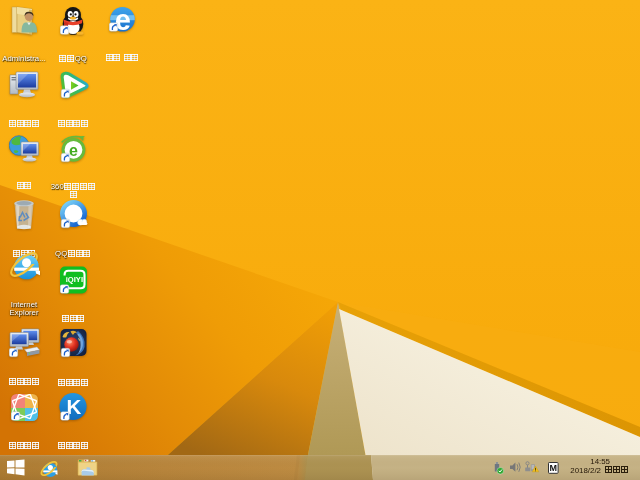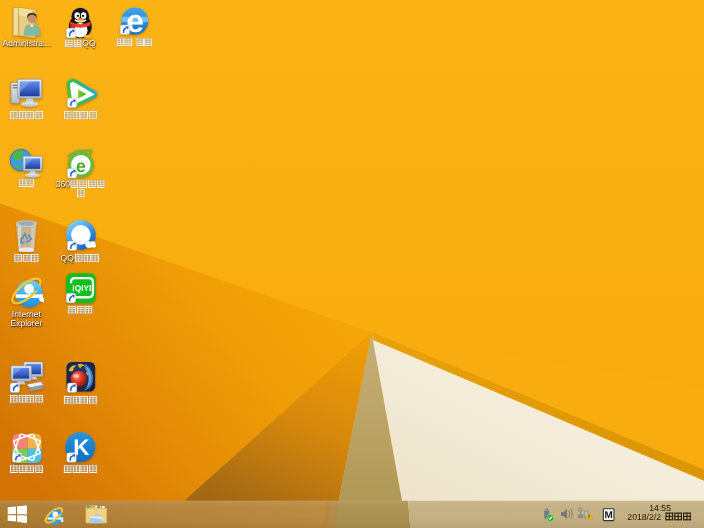--- a/index.html
+++ b/index.html
@@ -2,21 +2,21 @@
 <html><head>
 <meta charset="utf-8">
 <style>
   html,body{margin:0;padding:0;width:640px;height:480px;overflow:hidden;
     font-family:"Liberation Sans",sans-serif;}
   #screen{position:relative;width:640px;height:480px;background:#F9AD0E;}
   #wall{position:absolute;left:0;top:0;}
   .cell{position:absolute;width:48px;text-align:center;}
   .ic{display:block;margin:0 auto;position:relative;
     filter:drop-shadow(0 1px 1px rgba(80,40,0,0.35));}
-  .lbl{color:#fff;font-size:7.8px;line-height:7.8px;margin-top:1px;
+  .lbl{color:#fff;font-size:7.8px;line-height:7.8px;margin-top:20px;
     text-shadow:0.5px 1px 1px rgba(0,0,0,.85),0 0 2px rgba(0,0,0,.5);
     white-space:nowrap;}
   .cn{display:inline-block;width:7px;height:7px;margin:0 0.45px;vertical-align:middle;
     background:
       linear-gradient(rgba(255,255,255,.95),rgba(255,255,255,.95)) 0 0/7px 1.1px no-repeat,
       linear-gradient(rgba(255,255,255,.85),rgba(255,255,255,.85)) 0 2px/7px 1px no-repeat,
       linear-gradient(rgba(255,255,255,.85),rgba(255,255,255,.85)) 0 4px/7px 1px no-repeat,
       linear-gradient(rgba(255,255,255,.95),rgba(255,255,255,.95)) 0 6px/7px 1px no-repeat,
       linear-gradient(rgba(255,255,255,.9),rgba(255,255,255,.9)) 0 0/1px 7px no-repeat,
       linear-gradient(rgba(255,255,255,.75),rgba(255,255,255,.75)) 3px 0/1px 7px no-repeat,
@@ -261,21 +261,21 @@
         <polygon points="26.5,20.8 31,20.8 31,25.2 27,23.6" fill="#fff"></polygon>
       </g>
       <g transform="rotate(-40 15 14.5)">
         <ellipse cx="15" cy="14.5" rx="15.8" ry="6.4" stroke="#F3C43B" stroke-width="2.2" fill="none"></ellipse>
       </g>
       <use href="#iee" clip-path="url(#ieclip)"></use>
     </svg>
     <div class="lbl">Internet<br>Explorer</div>
   </div>
 
-  <div class="cell" style="left:49px;top:247px">
+  <div class="cell" style="left:49px;top:265px">
     <svg class="ic" width="31" height="30" viewBox="0 0 31 30">
       <rect x="2" y="1.5" width="27" height="27" rx="5" fill="#10BE20"></rect>
       <path d="M6.6,10.5 L6.6,9.2 Q6.6,5.8 10.1,5.8 L22.7,5.8 Q26.5,5.8 26.5,9.6 L26.5,19.4 Q26.5,23.2 22.7,23.2 L10.8,23.2 Q7.1,23.2 7.1,20.4" stroke="#fff" stroke-width="2.1" fill="none"></path>
       <text x="16.4" y="17.2" font-size="7.6" font-weight="bold" text-anchor="middle" fill="#fff" font-family="Liberation Sans">iQIYI</text>
       <use href="#scar" x="2" y="19.5"></use>
     </svg>
     <div class="lbl"><span class="cn"></span><span class="cn"></span><span class="cn"></span></div>
   </div>
 
   <div class="cell" style="left:0;top:328px">

